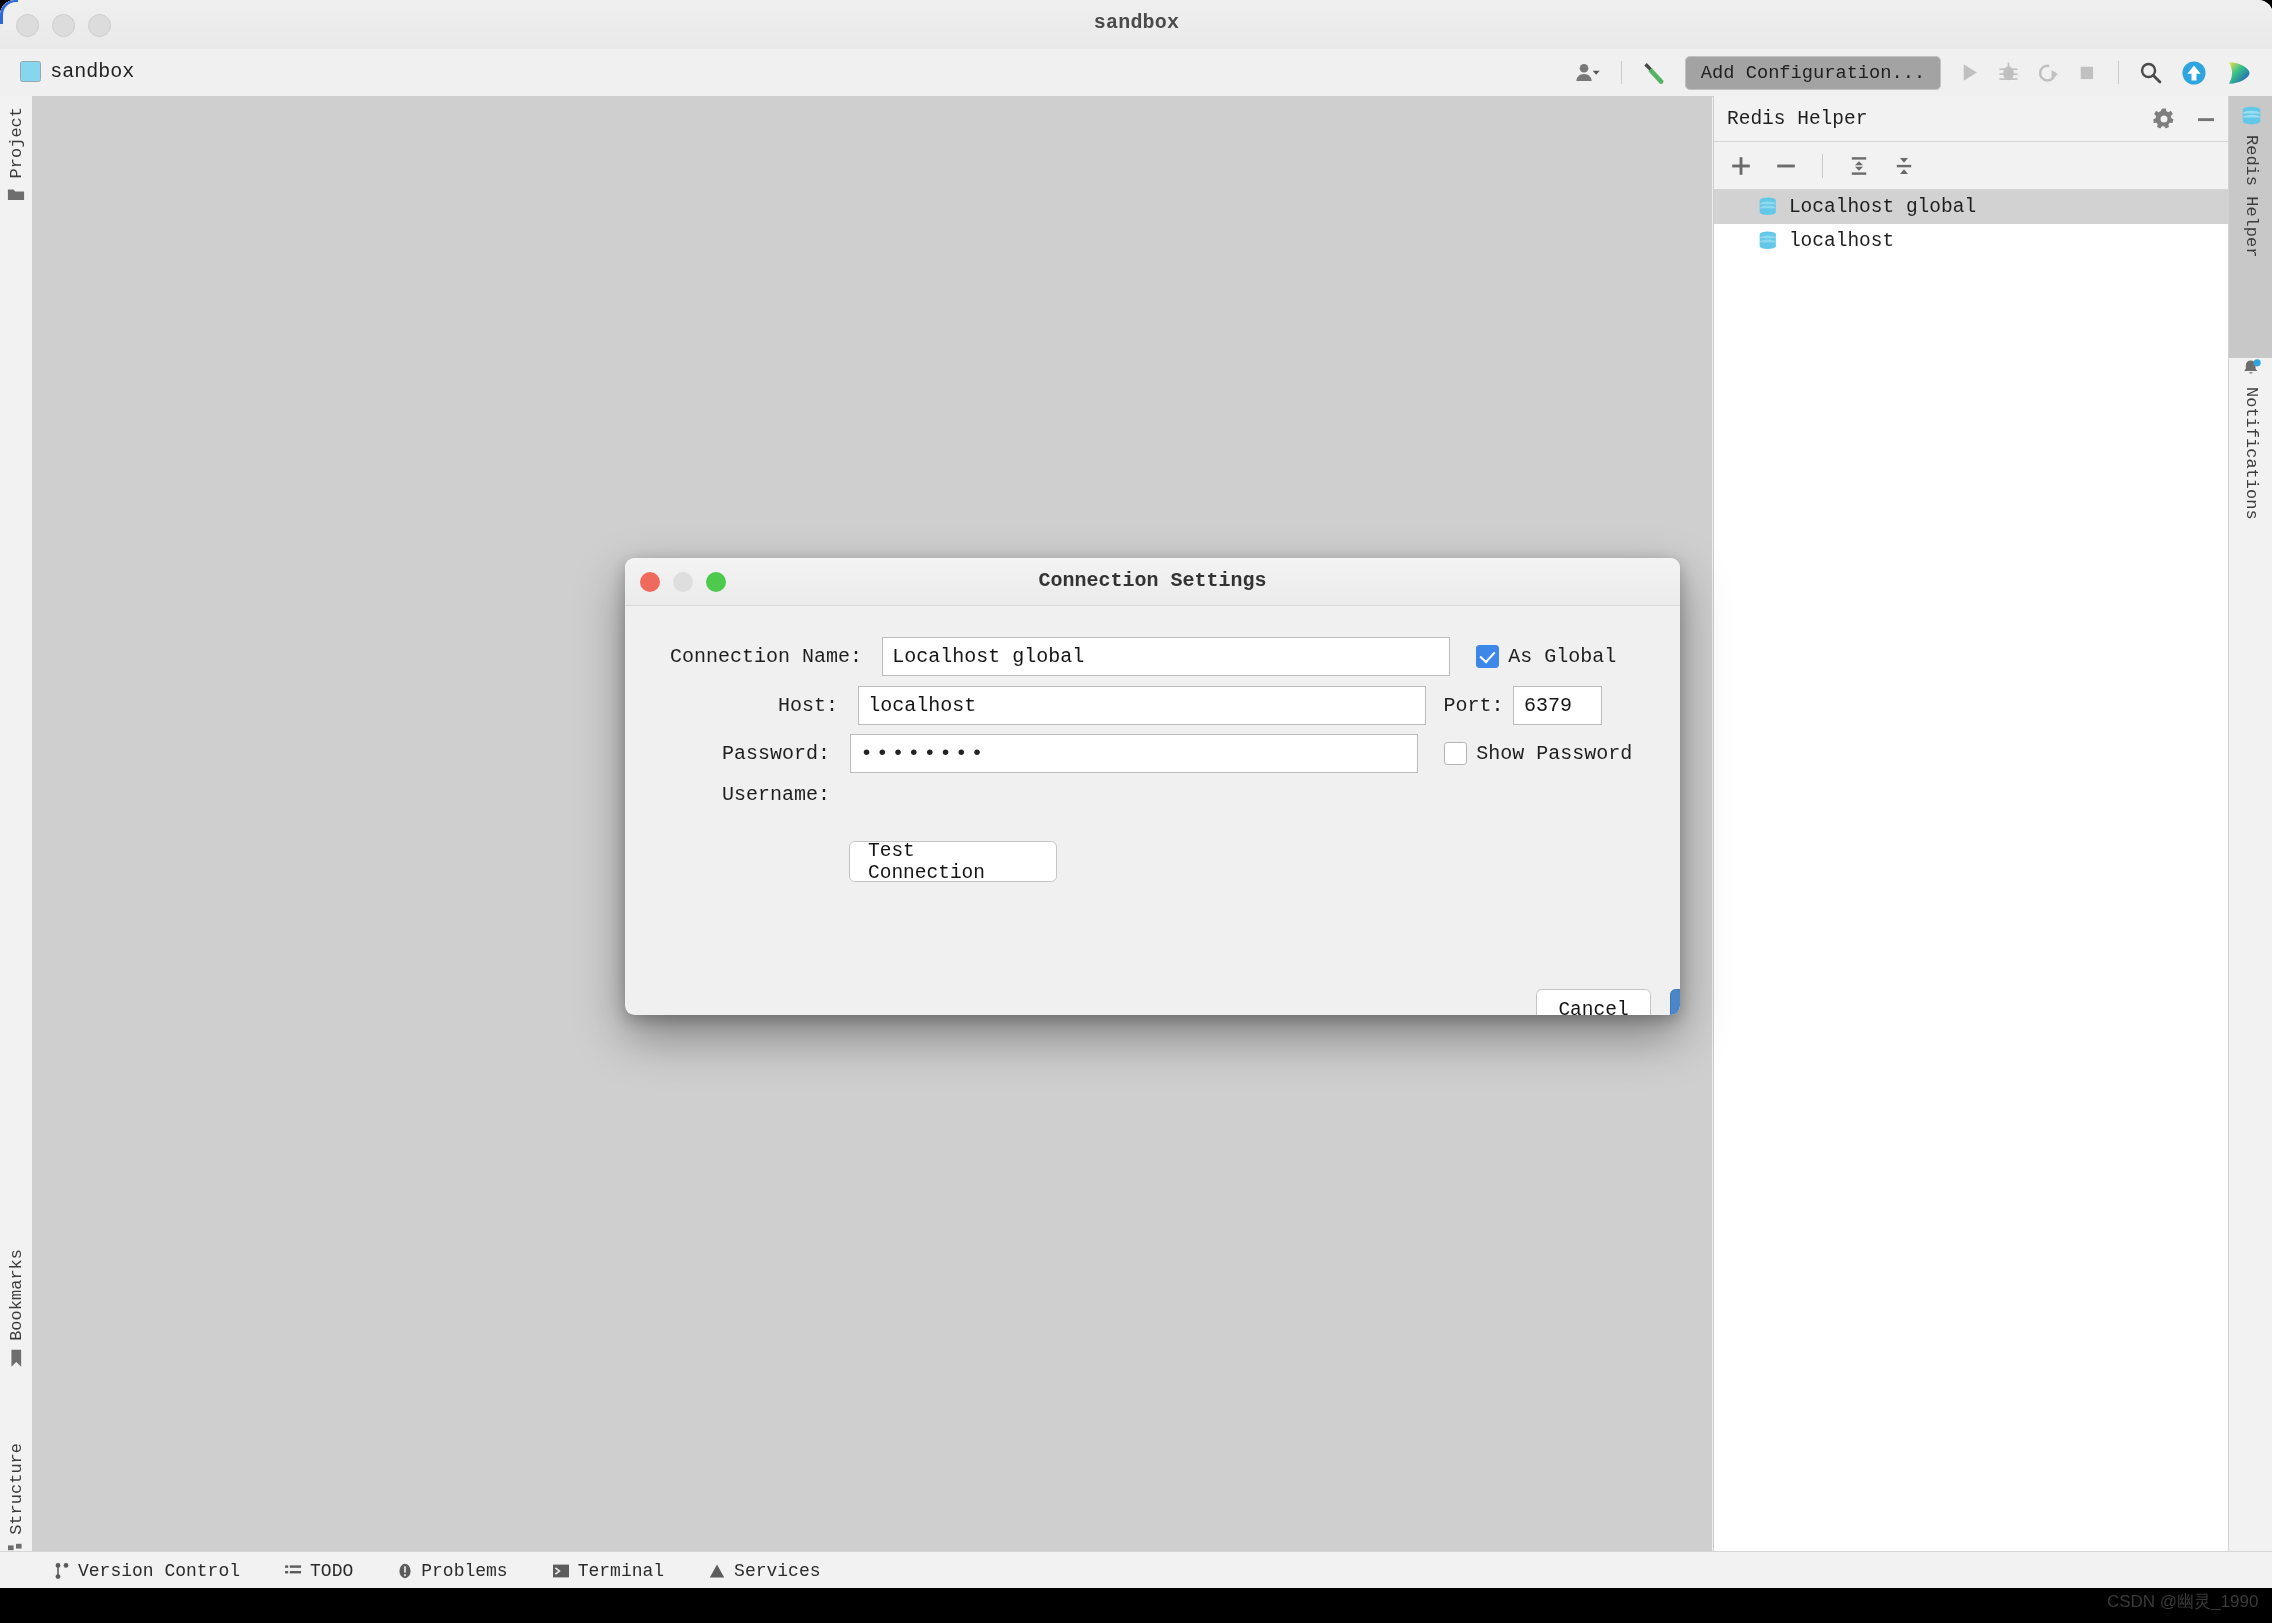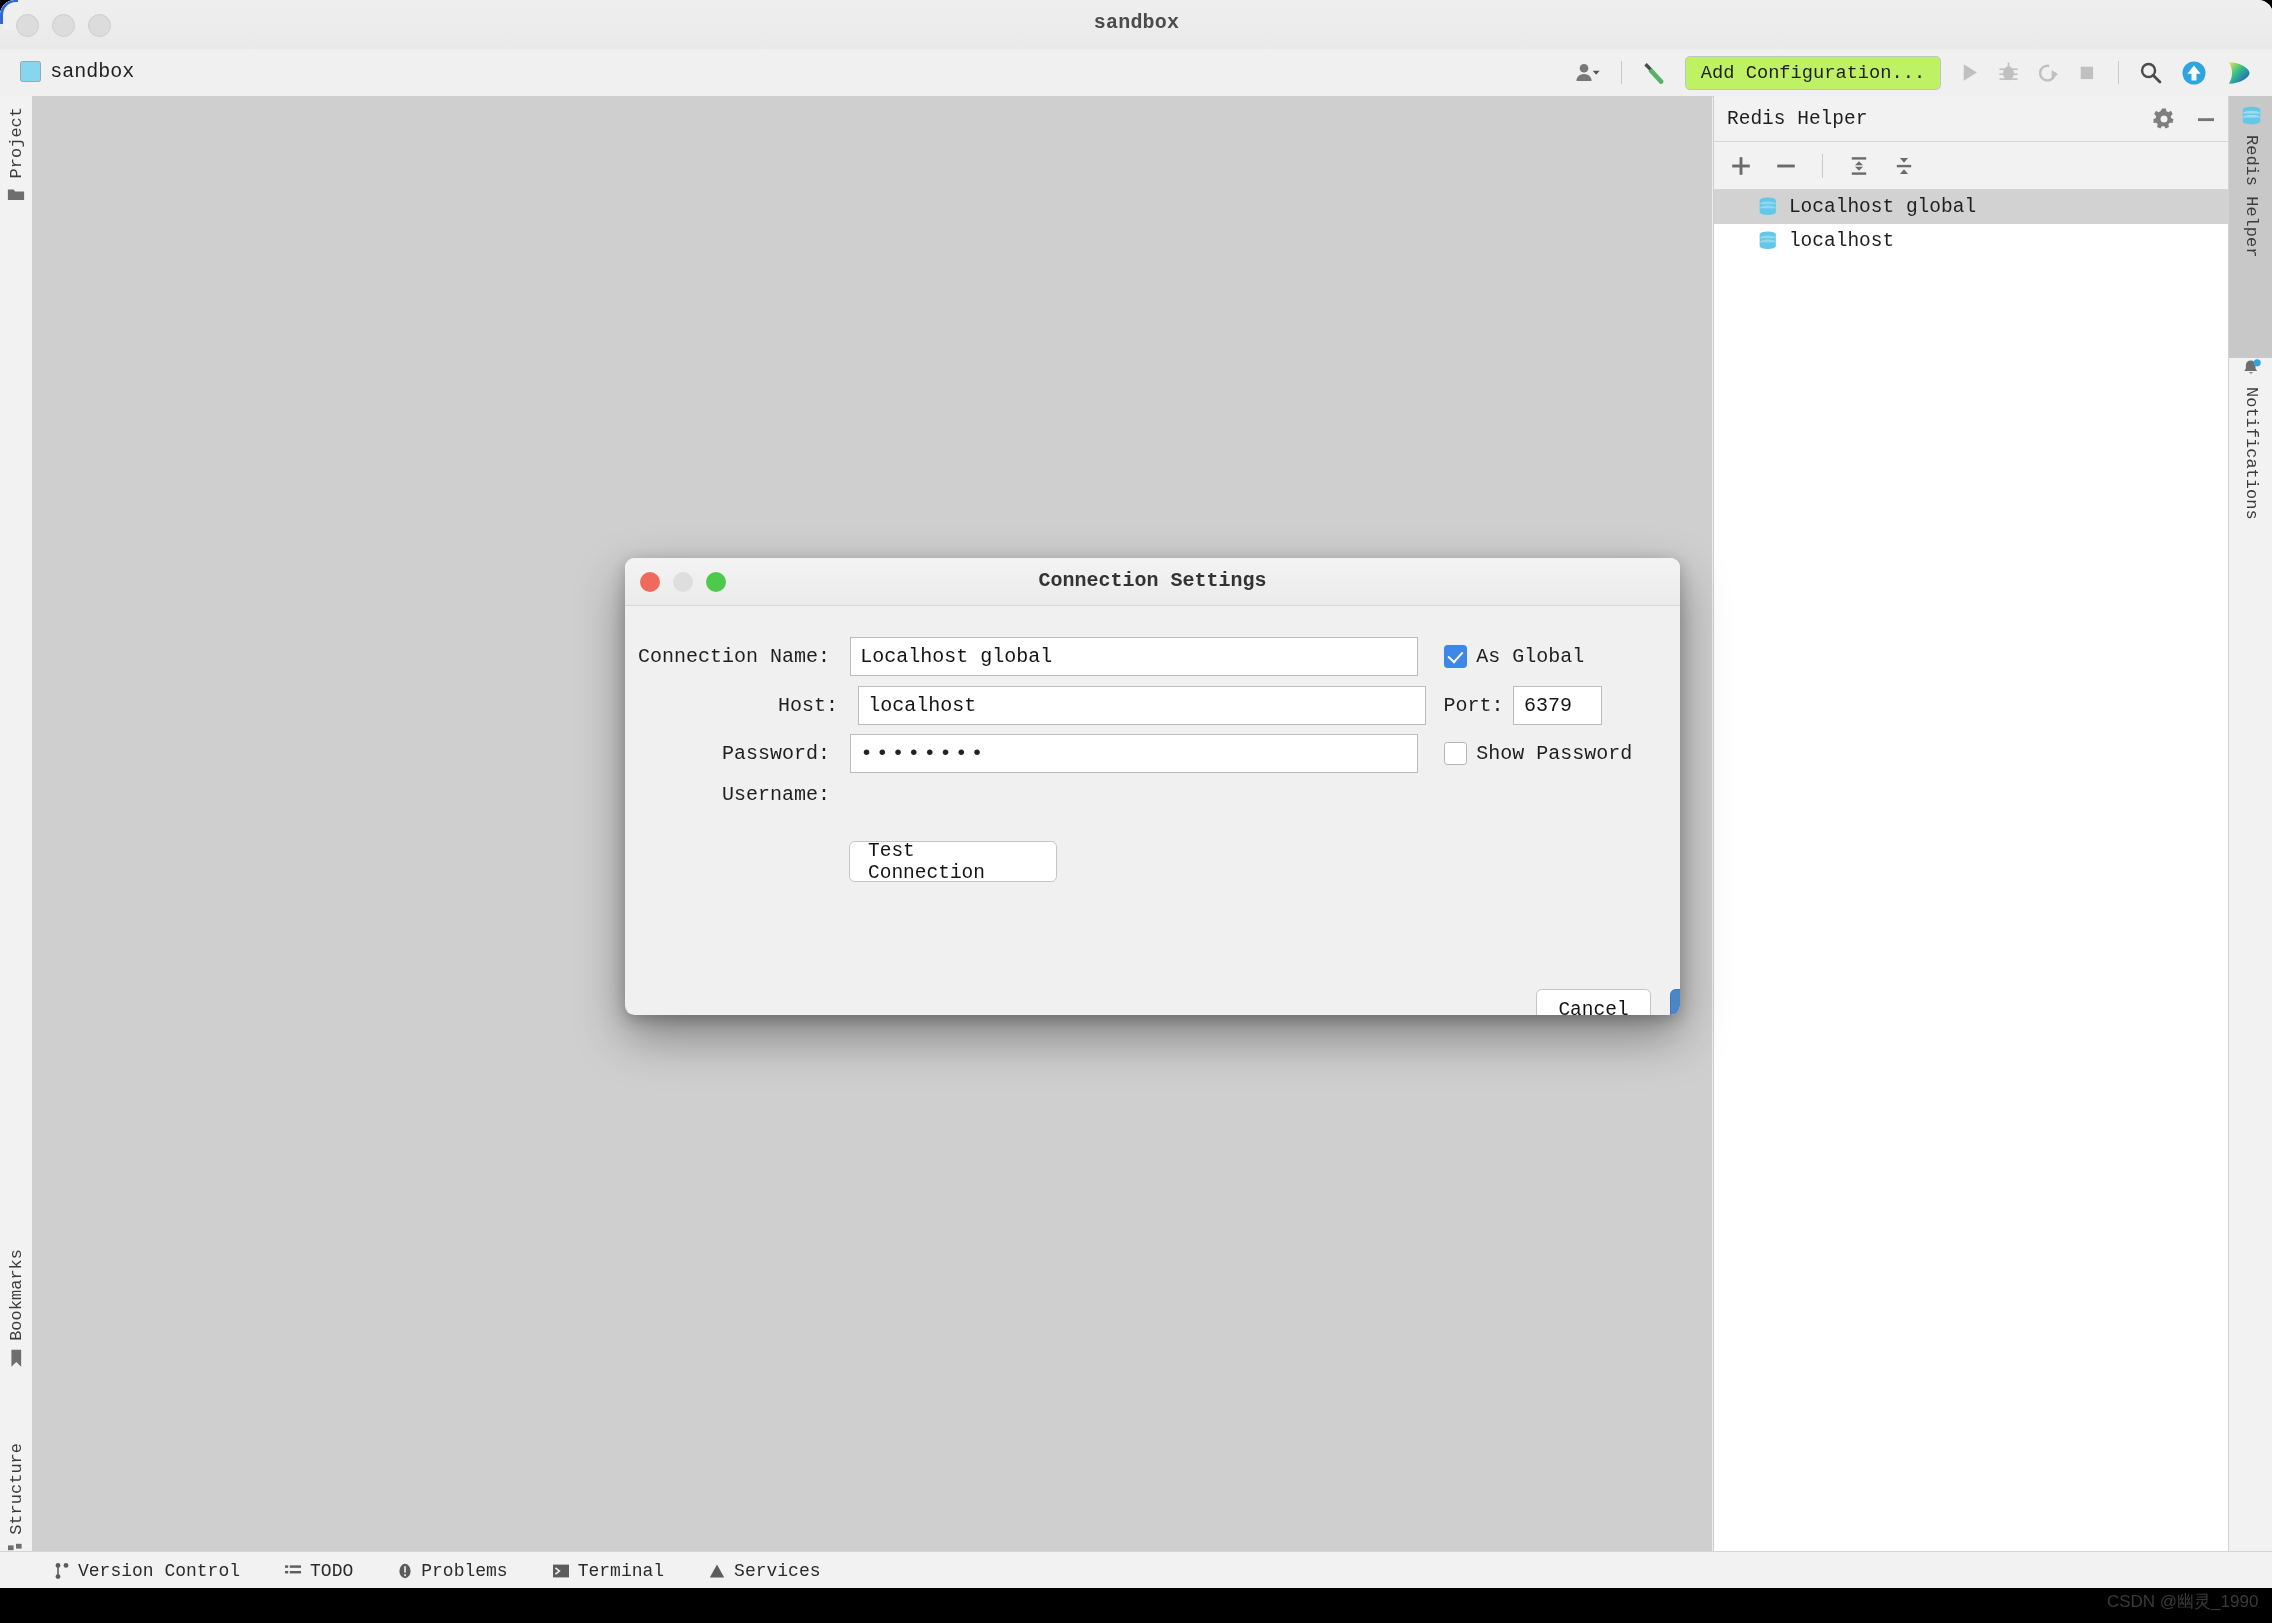--- a/index.html
+++ b/index.html
@@ -63,21 +63,21 @@
   .proj-name { font-size: 20px; color: #1f1f1f; }
 
   .tb-right { position: absolute; right: 13px; top: 0; height: 47px; display: flex; align-items: center; gap: 0; }
   .tb-btn {
     display: flex; align-items: center; justify-content: center;
     height: 47px; padding: 0 8px;
   }
   .tb-sep { width: 0.8px; height: 23px; background: #c9c9c9; margin: 0 11.4px; }
   .addconf {
     height: 32px; padding: 0 14.6px; display: flex; align-items: center;
-    border: 0.8px solid #c2c2c2; border-radius: 4.9px; background: #bef264;
+    border: 0.8px solid #c2c2c2; border-radius: 4.9px; background: #a3a3a3;
     font-size: 18.7px; color: #1f1f1f; margin-left: 8px; margin-right: 9.7px;
   }
   .icon-dis { opacity: .34; }
 
   
   .leftstrip {
     position: absolute; left: 0; top: 96px;
     width: 32px; height: 1492px;
     background: #f2f2f2; border-right: 0.8px solid #d3d3d3;
   }
@@ -507,21 +507,21 @@
           <span style="background:#ef6a5d;"></span>
           <span style="background:#dedede;"></span>
           <span style="background:#4dc94d;"></span>
         </div>
         <div class="dlg-title-text">Connection Settings</div>
       </div>
 
       <div class="dlg-body">
 
         <div class="field-row" style="left: 0; top: 31px; width: 1055px;">
-          <div class="flabel" style="width: 205px;">Connection Name:</div>
+          <div class="flabel" style="width: 205px; padding-left: 32px;">Connection Name:</div>
           <div class="finput" style="width: 568px; margin-left: 19.5px;" placeholder="">Localhost global</div>
           <div style="display:flex;align-items:flex-end;margin-left: 26px;">
             <span class="cbox on"></span>
             <span class="cb-label">As Global</span>
           </div>
         </div>
 
         <div class="field-row" style="left: 8px; top: 80px; width: 1208px;">
           <div class="flabel" style="width: 205px;">Host:</div>
           <div class="finput" style="width: 568px; margin-left: 19.5px;" placeholder="">localhost</div>

